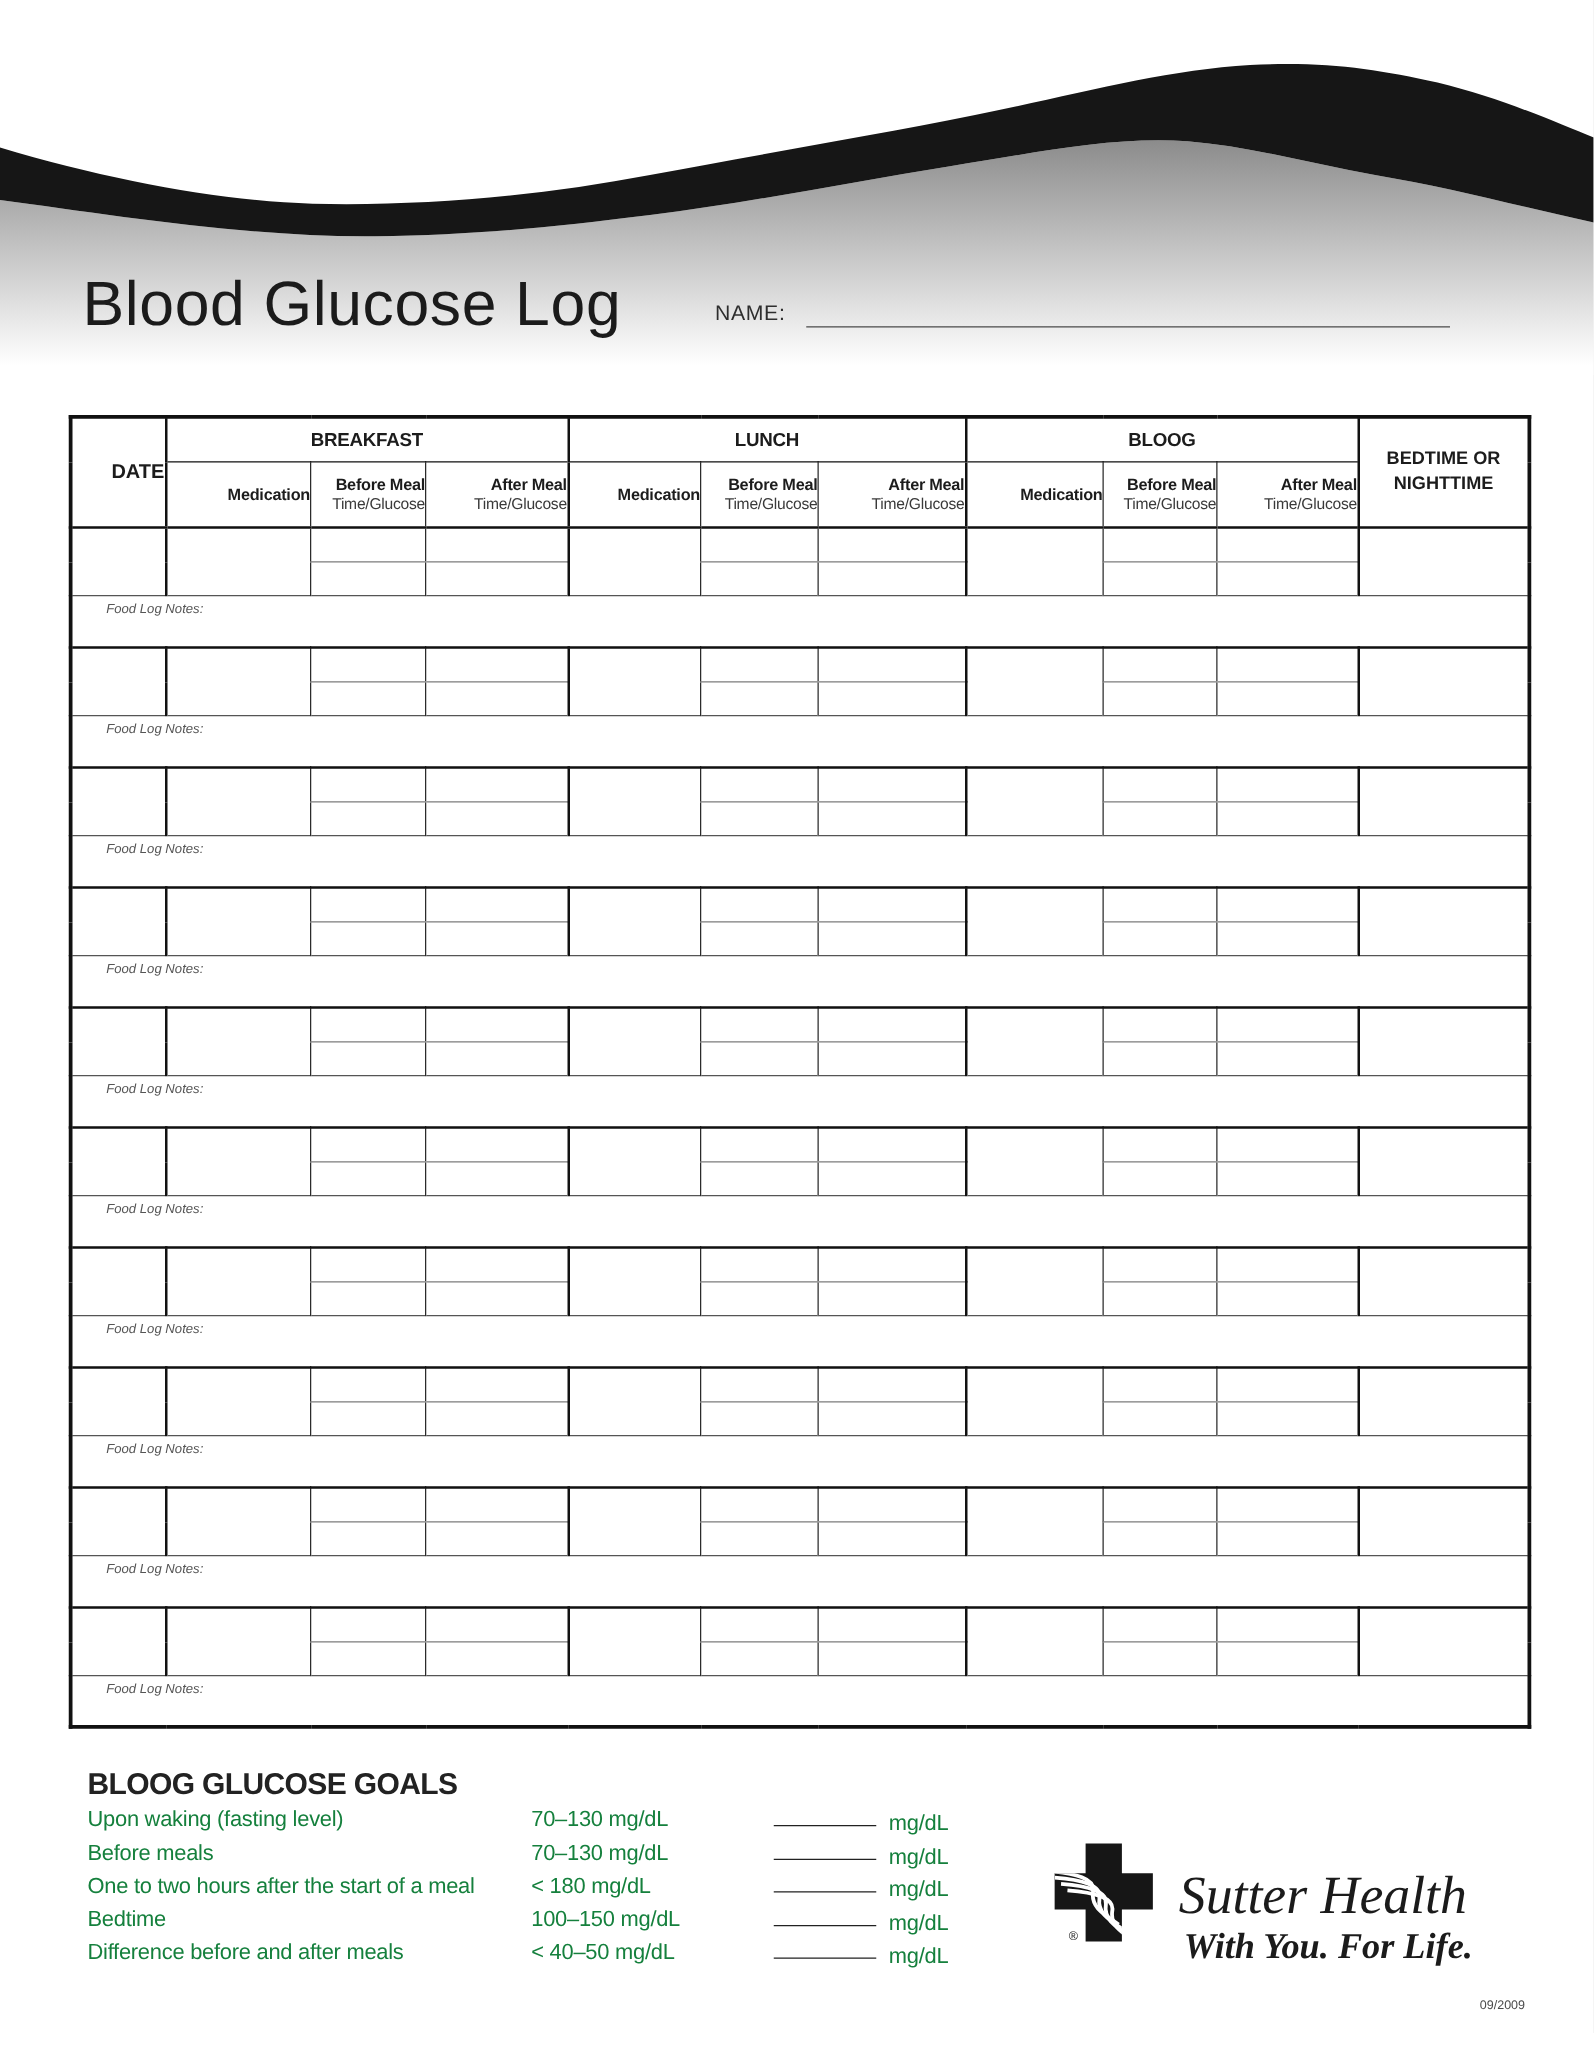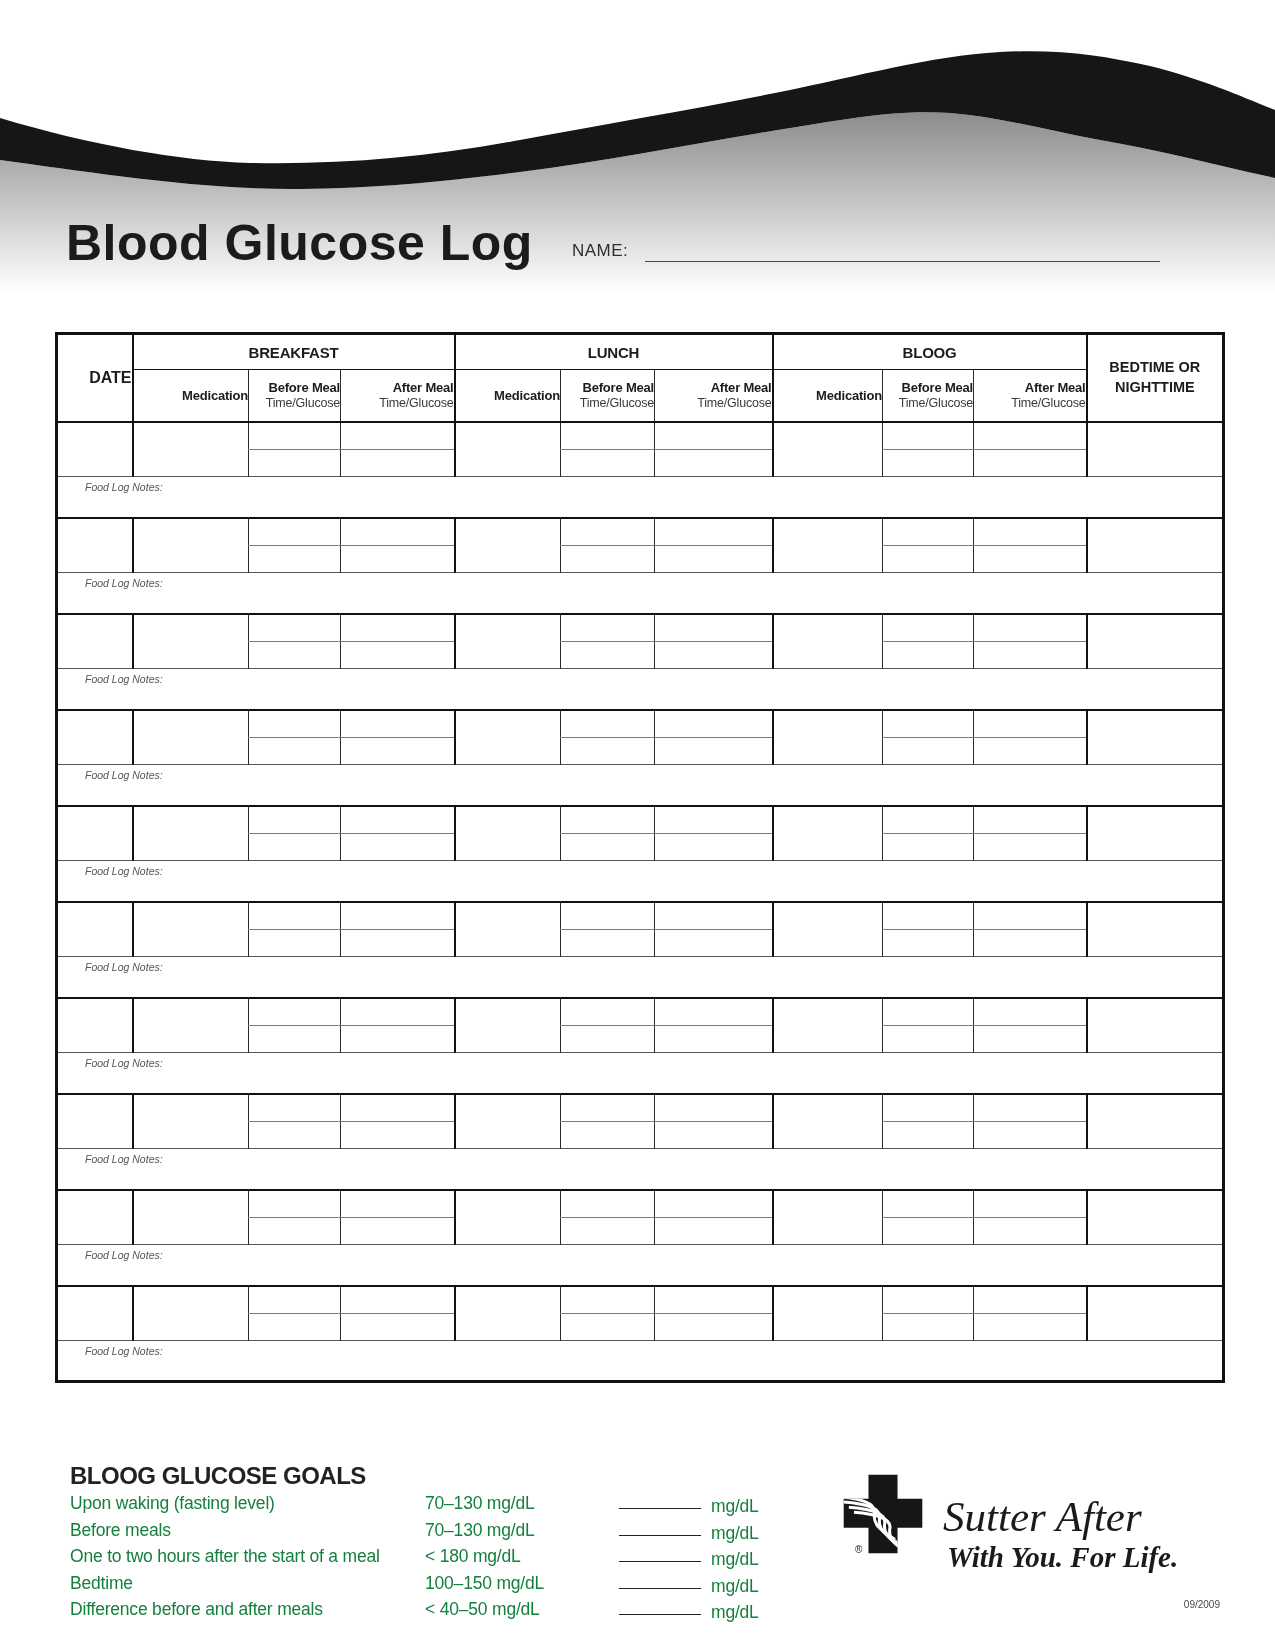--- a/index.html
+++ b/index.html
@@ -5,21 +5,21 @@
   * { margin:0; padding:0; box-sizing:border-box; }
   html,body { background:#e8e8e8; }
   .page {
     position:relative; width:1275px; height:1650px; margin:0 auto;
     background:#ffffff; overflow:hidden;
     font-family:"Liberation Sans", sans-serif; color:#1c1c1c;
   }
   
   .wave-svg { position:absolute; left:0; top:0; width:1275px; height:300px; display:block; }
   .doc-title {
-    position:absolute; left:66px; top:214px; font-size:50px; font-weight:700;
+    position:absolute; left:66px; top:214px; font-size:50px; font-weight:400;
     letter-spacing:0.5px; color:#1b1b1b; white-space:nowrap;
   }
   .name-label {
     position:absolute; left:572px; top:241px; font-size:17px; letter-spacing:0.5px; color:#2e2e2e;
   }
   .name-line {
     position:absolute; left:645px; top:261px; width:515px; height:0;
     border-bottom:1.6px solid #4a4a4a;
   }
   
@@ -42,21 +42,21 @@
   .sub-b { display:block; font-size:13px; font-weight:bold; letter-spacing:-0.2px; }
   .sub-r { display:block; font-size:12.5px; font-weight:400; color:#3a3a3a; letter-spacing:-0.2px; margin-top:1px; }
   .vh { border-left:2.4px solid #111; }
   .vl { border-left:1.4px solid #2b2b2b; }
   td.split { border-bottom:1.1px solid #7c7c7c; }
   td.notes { border-top:1.4px solid #555; border-bottom:2.6px solid #111;
              vertical-align:top; text-align:left; }
   .notes-label { font-size:10.5px; font-style:italic; color:#555; padding:2px 0 0 4px; display:inline-block;margin-left:23px; }
   
   .goals { position:absolute; left:70px; top:1414px; width:740px; }
-  .goals-heading { font-size:24px; font-weight:bold; letter-spacing:-0.5px; color:#222;margin-top:48px; }
+  .goals-heading { font-size:24px; font-weight:bold; letter-spacing:-0.5px; color:#222; }
   .goals-subrow { position:relative; height:28px; margin-top:14px; }
   .goals-subrow .col { position:absolute; top:0; font-size:19px; font-weight:bold; letter-spacing:-0.3px; color:#222; }
   .g-row { position:relative; height:26.5px; }
   .g-row span, .g-row .cell { position:absolute; top:3px; font-size:17.5px; color:#15803d; letter-spacing:-0.2px; white-space:nowrap; }
   .c0 { left:0; }
   .c1 { left:355px; }
   .c2 { left:549px; }
   .blank { display:inline-block; width:82px; height:14px; border-bottom:1.6px solid #222; margin-right:10px; }
   
   .logo-svg { position:absolute; left:841px; top:1473px; width:84px; height:82px; }
@@ -486,17 +486,17 @@
     </defs>
     <path fill="#161616" d="M 31 2 H 65 V 30 H 94 V 64 H 65 V 94 H 31 V 64 H 2 V 30 H 31 Z"></path>
     <g clip-path="url(#crossClip)" fill="none" stroke="#ffffff" stroke-width="3.6">
       <path d="M -4 28 C 22 30, 40 35, 38 47 C 36 60, 44 66, 62 78"></path>
       <path d="M 2 34 C 28 36, 46 41, 44 53 C 42 66, 50 72, 68 84"></path>
       <path d="M 8 40 C 34 42, 52 47, 50 59 C 48 72, 56 78, 74 90"></path>
       <path d="M 14 46 C 40 48, 58 53, 56 65 C 54 78, 62 84, 80 96"></path>
     </g>
   </svg>
   <div class="reg-mark">®</div>
-  <div class="brand">Sutter After</div>
+  <div class="brand">Sutter Health</div>
   <div class="tagline">With You. For Life.</div>
   <div class="version">09/2009</div>
 
 </div>
 
 </body></html>

